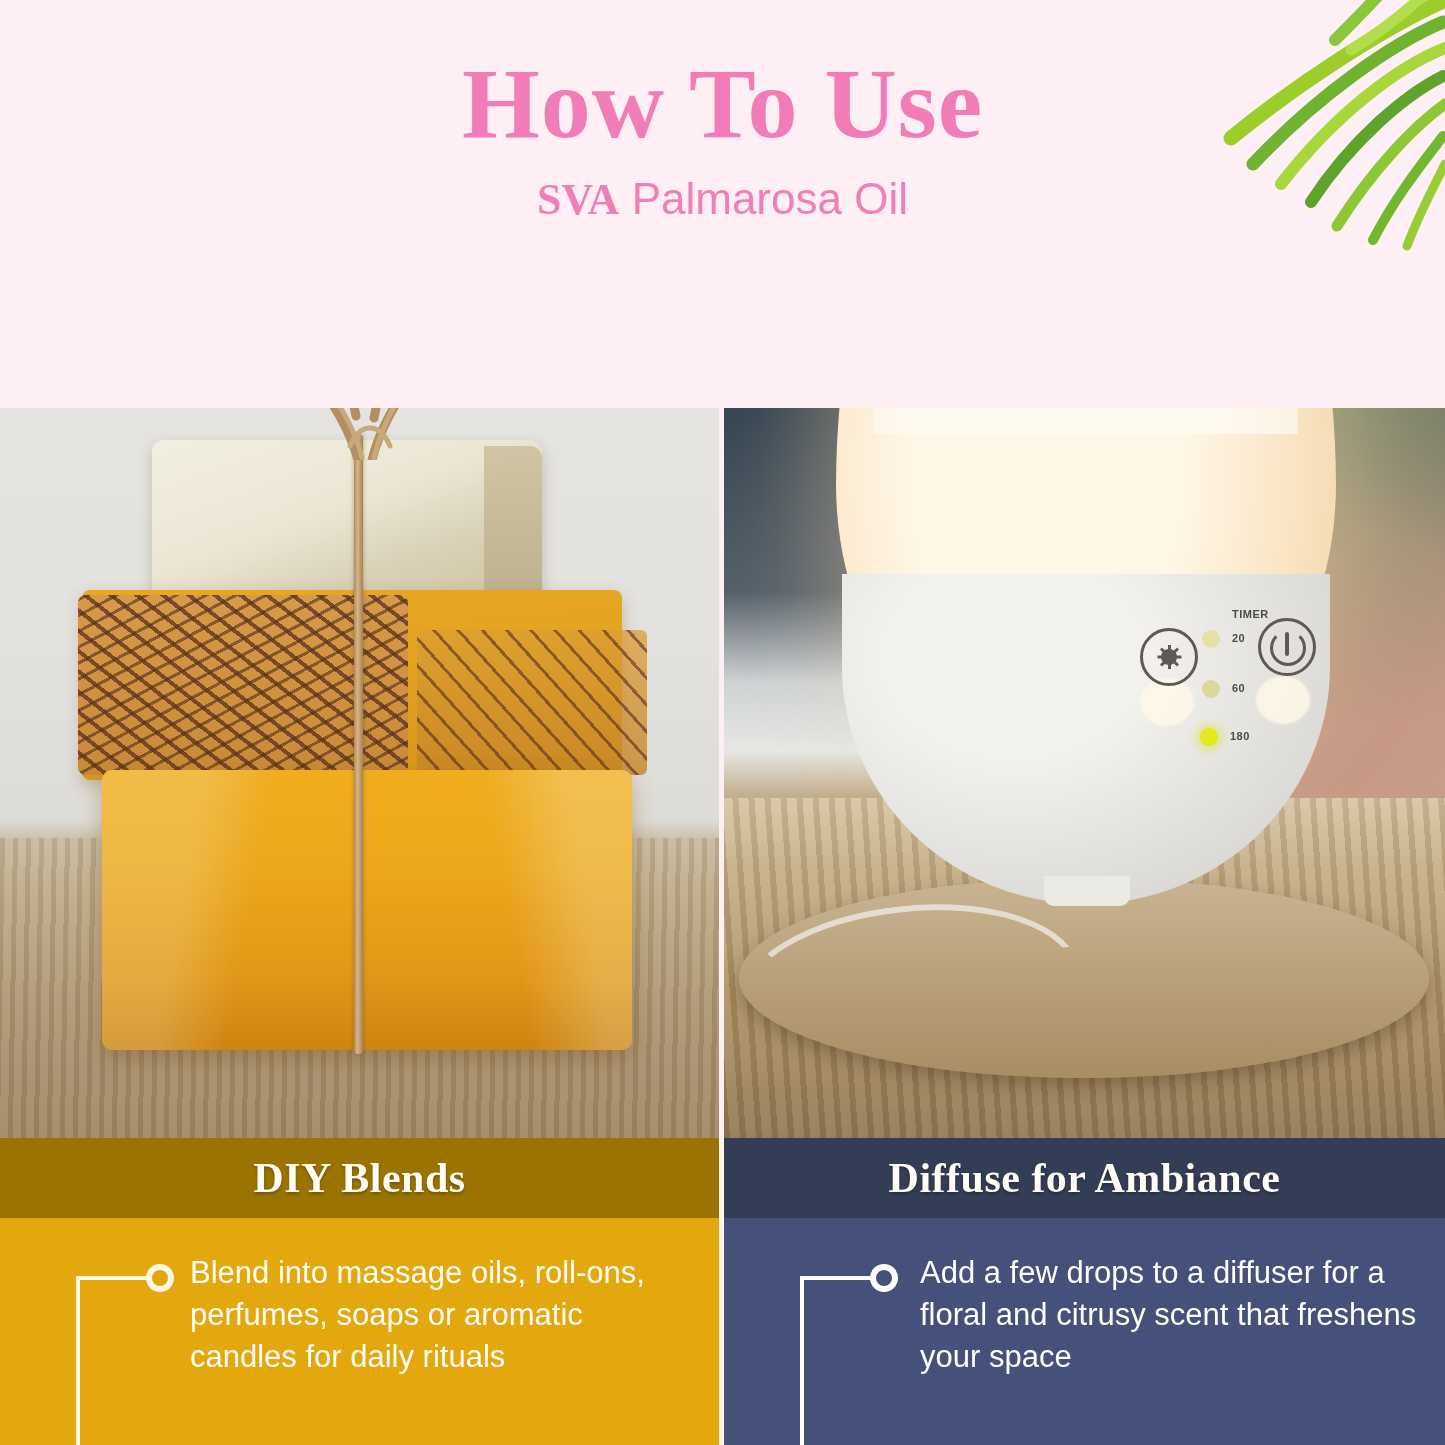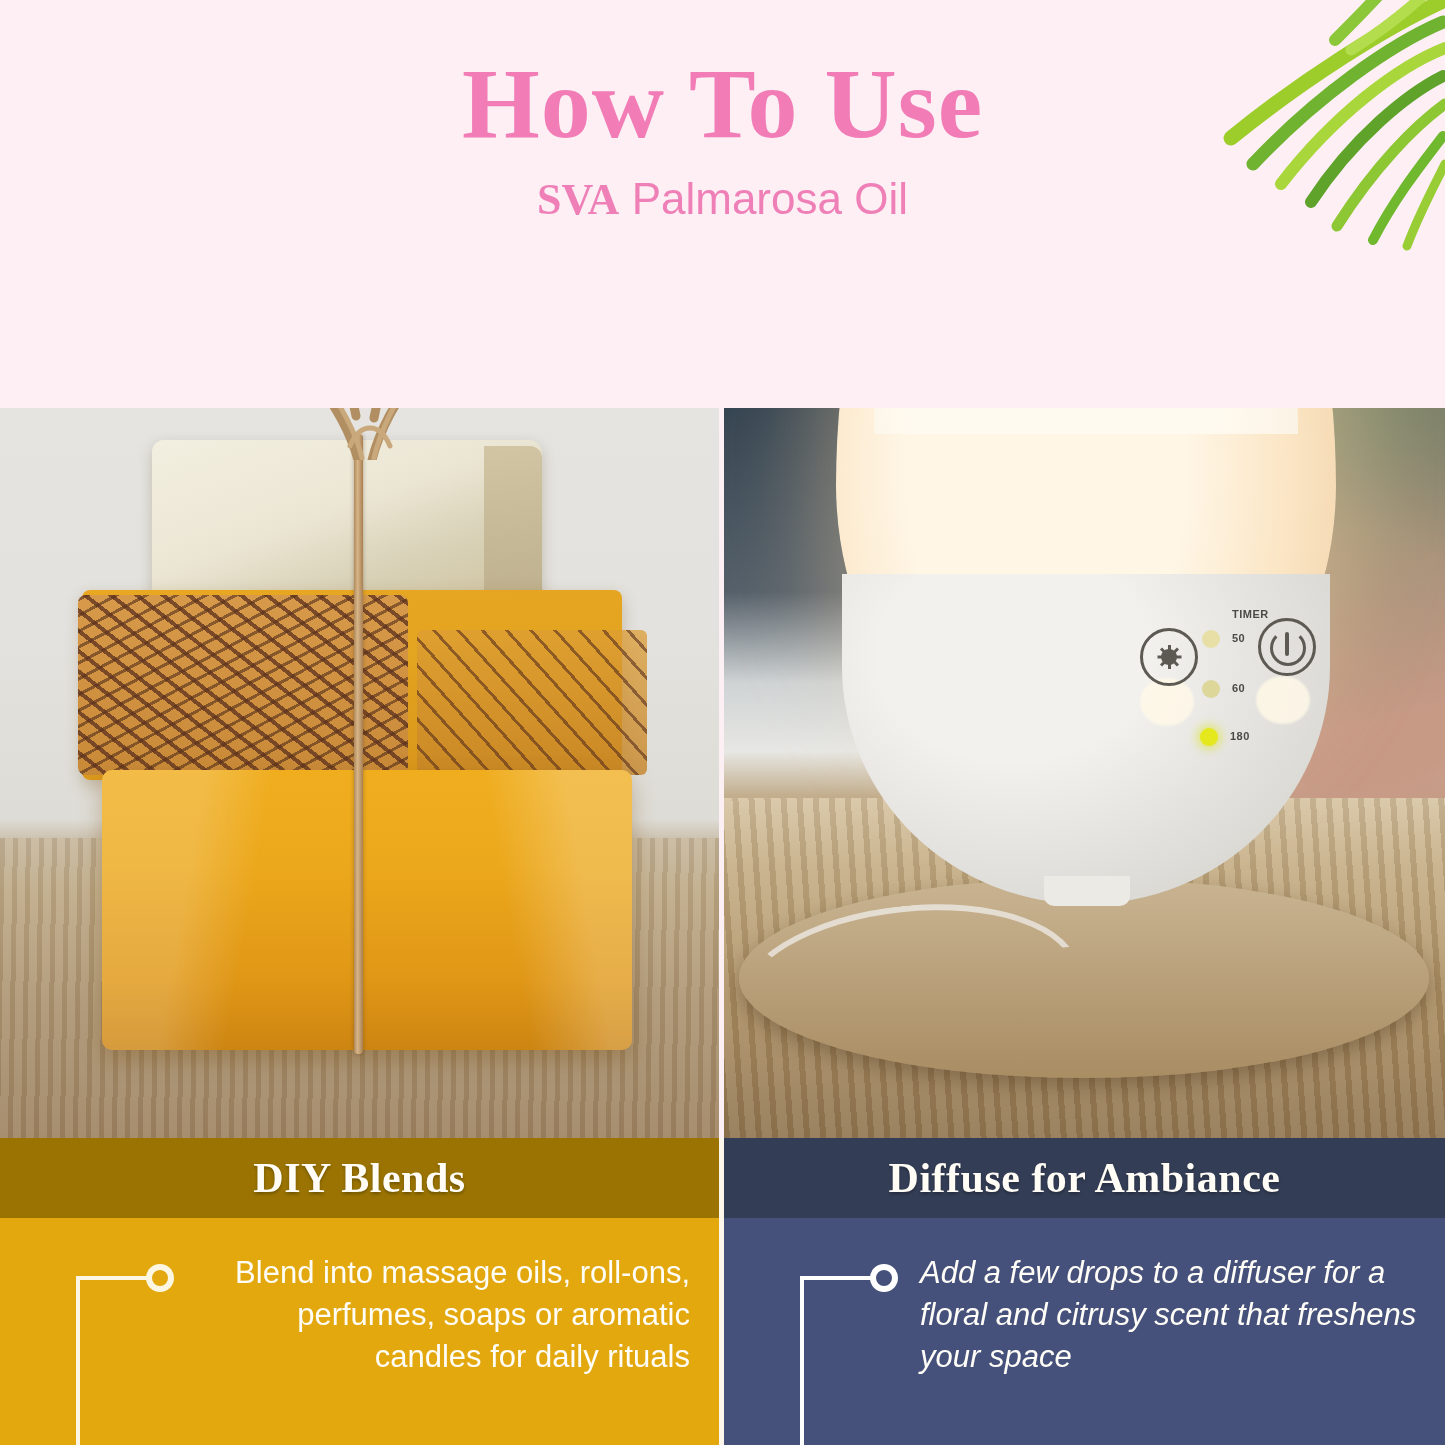--- a/index.html
+++ b/index.html
@@ -138,29 +138,29 @@
   .band-gap{position:absolute;left:719px;top:0;width:5px;height:80px;background:#fdf6ea;}
   .band-title{
     font-family:"Liberation Serif","DejaVu Serif",serif;font-weight:bold;
     color:#fffdf6;font-size:42px;line-height:46px;letter-spacing:.5px;
     text-shadow:0 2px 3px rgba(0,0,0,.28);
   }
 
   
   .bodies{position:absolute;left:0;top:1218px;width:1445px;height:227px;z-index:6;}
   .body-panel{position:absolute;top:0;height:227px;}
-  .body-left{left:0;width:719px;background:#e3a80e;text-align:right;}
+  .body-left{left:0;width:719px;background:#e3a80e;}
   .body-right{left:724px;width:721px;background:#45517b;}
   .body-gap{position:absolute;left:719px;top:0;width:5px;height:227px;background:#fdf6ea;}
   .body-text{
     position:absolute;top:34px;font-size:31px;line-height:42px;color:#fffdf7;
     font-family:"Liberation Sans",sans-serif;
   }
   .text-left{left:190px;width:500px;}
-  .text-right{left:196px;width:505px;font-style:italic;}
+  .text-right{left:196px;width:505px;}
   .connector{position:absolute;left:0;top:0;width:200px;height:227px;}
 </style>
 </head>
 <body>
 
 <div class="poster">
 
   <div class="photos">
 
     <div class="photo photo-left">
@@ -208,21 +208,21 @@
             <div class="sun-ray" style="transform:rotate(135deg)"></div>
           </div>
           <div class="btn-circle btn-power">
             <div class="pw-ring"></div>
             <div class="pw-bar"></div>
           </div>
           <div class="led led1"></div>
           <div class="led led2"></div>
           <div class="led led3"></div>
           <div class="ctl-text t-timer">TIMER</div>
-          <div class="ctl-text t-30">50</div>
+          <div class="ctl-text t-30">20</div>
           <div class="ctl-text t-60">60</div>
           <div class="ctl-text t-180">180</div>
         </div>
       </div>
     </div>
 
     <div class="divider-v"></div>
   </div>
 
   <div class="header">

